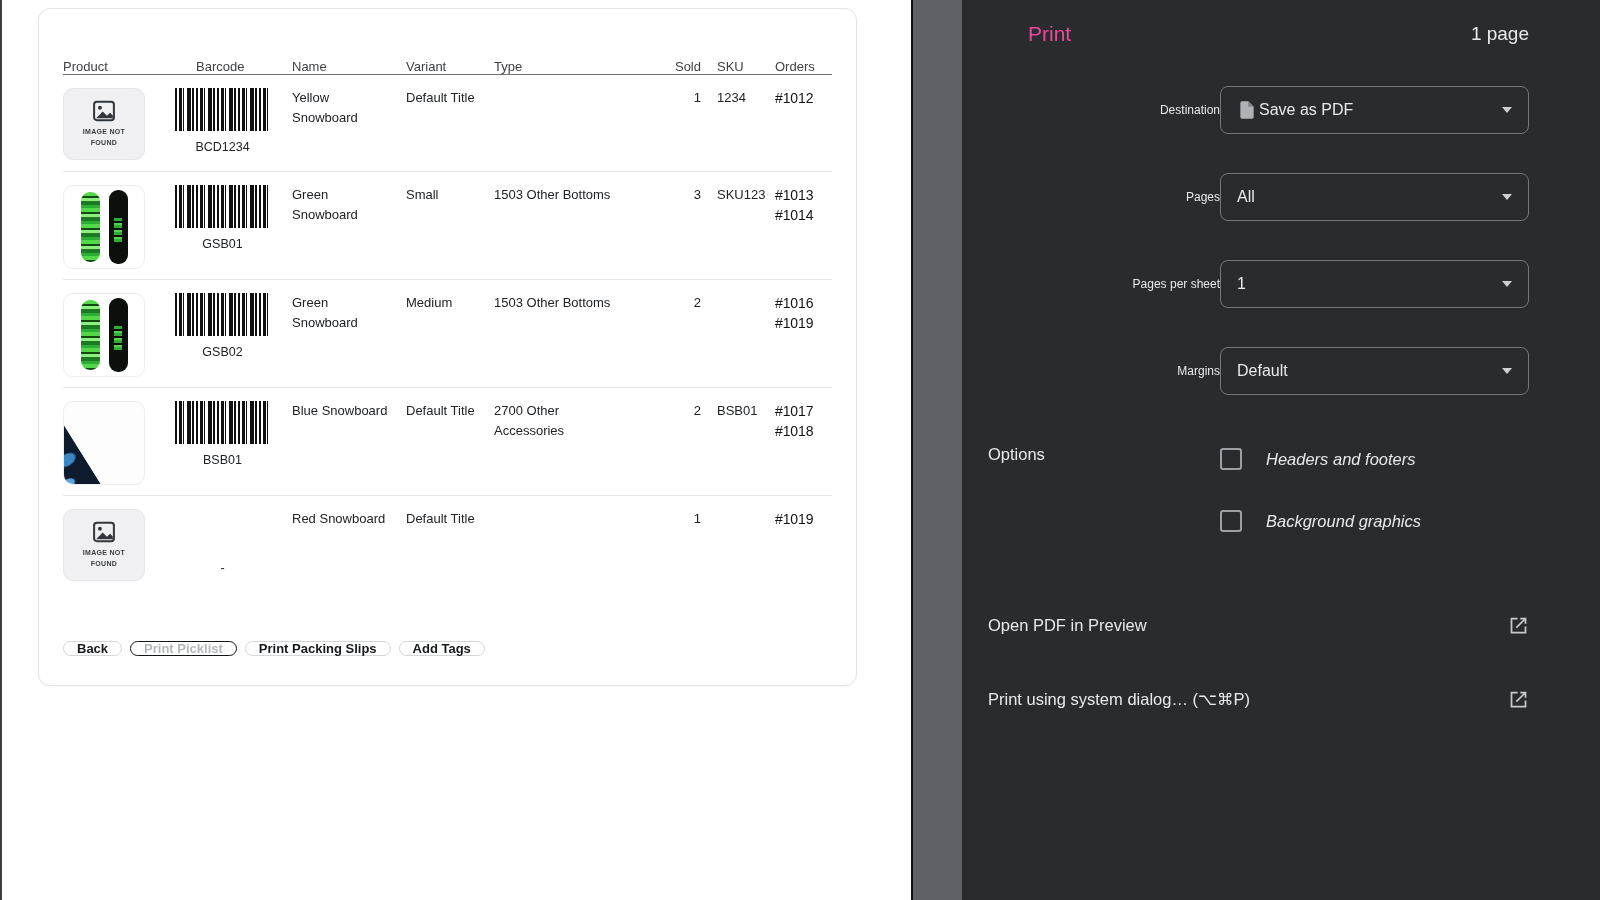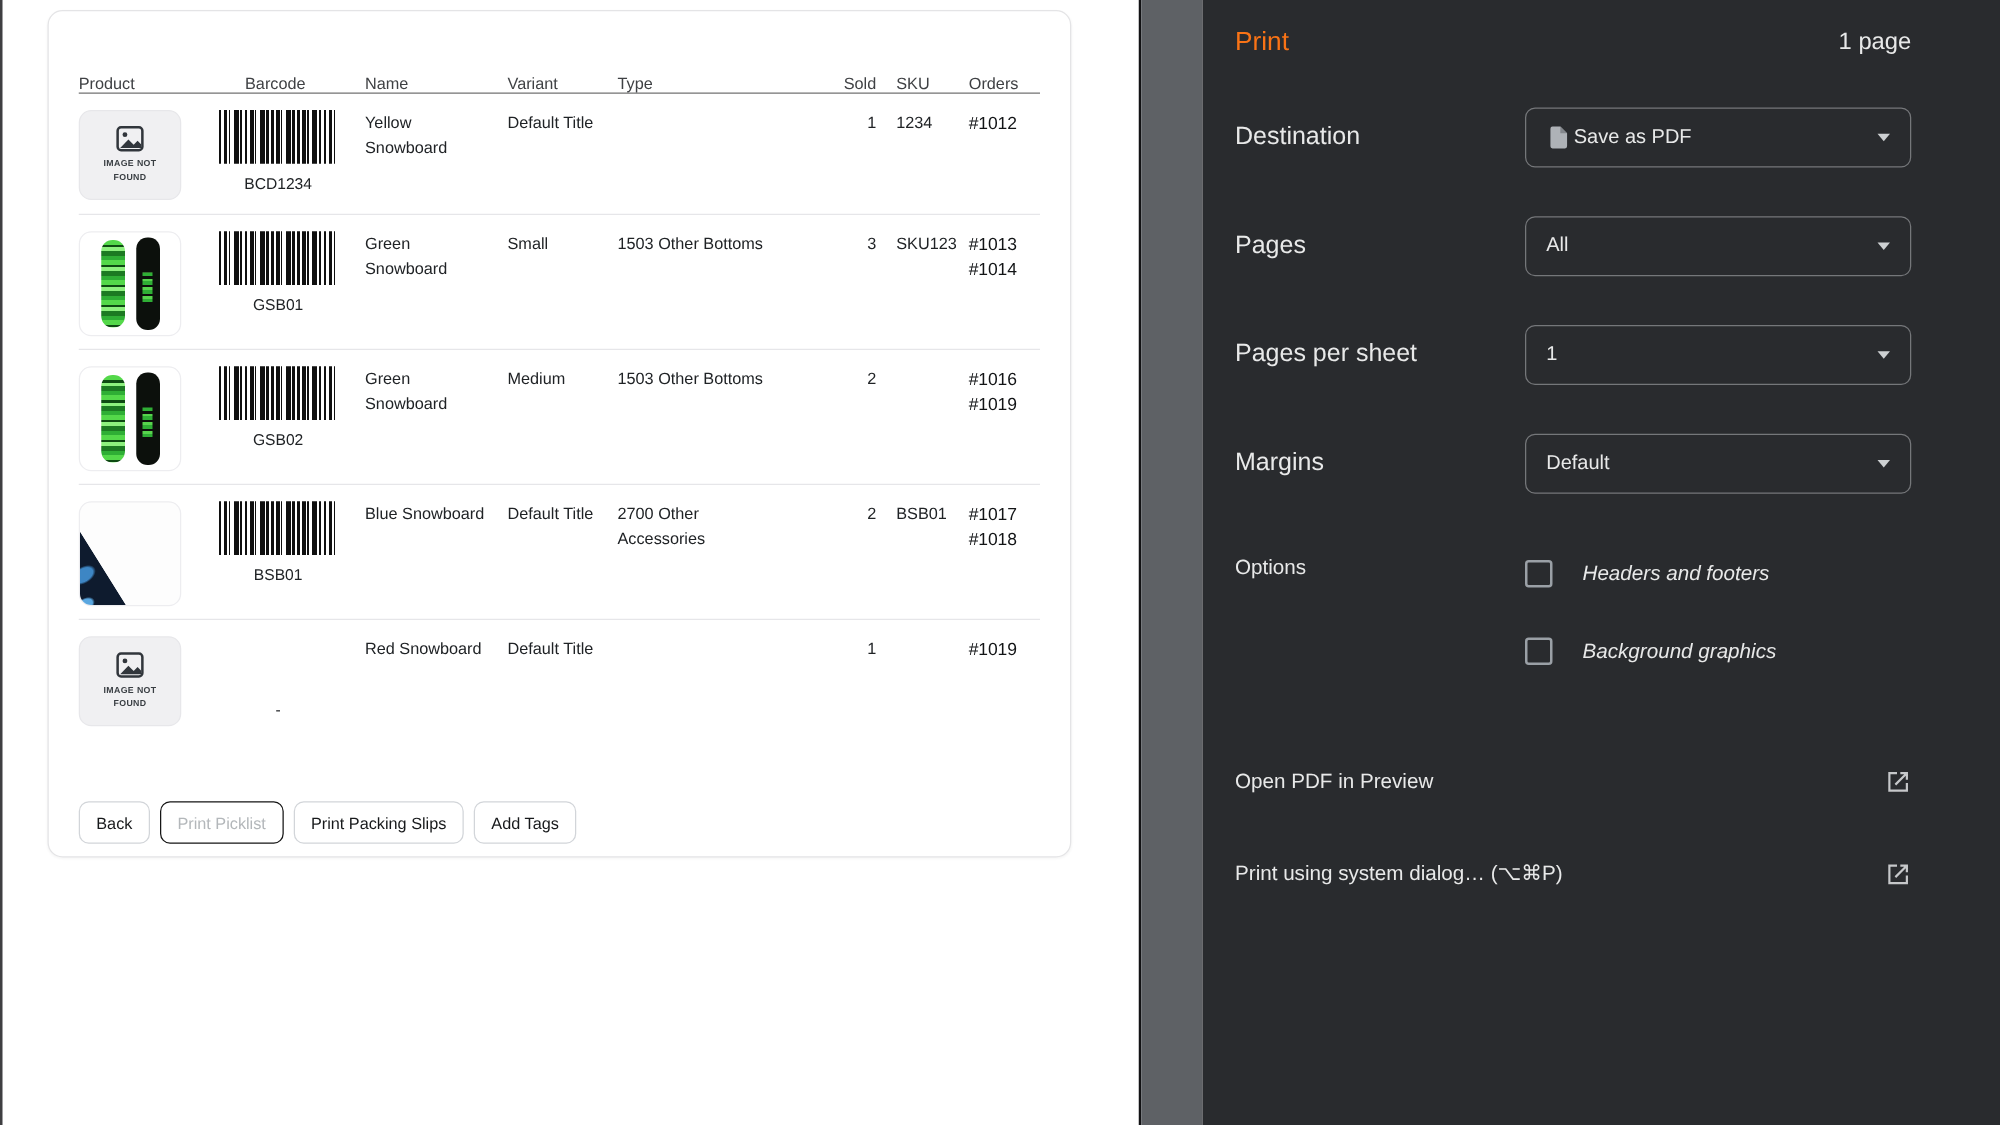--- a/index.html
+++ b/index.html
@@ -56,35 +56,35 @@
   
   .bc-wrap{width:95px;margin-left:5px;display:flex;flex-direction:column;align-items:center;}
   .bc-bars{width:95px;height:43px;
     background:repeating-linear-gradient(90deg,#101010 0 2px,transparent 2px 4px,#101010 4px 7px,transparent 7px 8px,#101010 8px 9px,transparent 9px 12px,#101010 12px 16px,transparent 16px 17px,#101010 17px 19px,transparent 19px 21px);}
   .bc-cap{margin-top:7px;font-size:12.5px;color:#202326;}
   .bc-wrap.no-bars .bc-bars{visibility:hidden;}
   .bc-wrap.no-bars .bc-cap{margin-top:7px;}
 
   
   .btn-bar{display:flex;gap:8px;margin-top:26px;}
-  .btn{height:34px;padding:0 13px;border-radius:8px;background:#fff;border:1px solid #d2d5d9;
-    font-size:13px;font-weight:400;color:#17191b;display:flex;align-items:center;box-sizing:border-box;}
+  .btn{height:15px;padding:0 13px;border-radius:8px;background:#fff;border:1px solid #d2d5d9;
+    font-size:13px;font-weight:700;color:#17191b;display:flex;align-items:center;box-sizing:border-box;}
   .btn--disabled-focus{border:1.5px solid #151515;color:#b3b7ba;}
 
   
   .preview-edge{position:absolute;left:911px;top:0;width:2px;height:900px;background:#121214;}
   .gray-strip{position:absolute;left:913px;top:0;width:49px;height:900px;background:#5e6165;}
   .panel{position:absolute;left:962px;top:0;width:638px;height:900px;background:#292b2e;
     box-sizing:border-box;padding:0 71px 0 26px;color:#e8e9e9;}
   .panel-header{height:66px;display:flex;align-items:center;justify-content:space-between;padding-top:2px;box-sizing:border-box;}
-  .panel-title{font-size:21px;color:#f97316;}
+  .panel-title{font-size:21px;color:#ec4899;margin-left:40px;}
   .page-count{font-size:19px;color:#e8e9e9;}
 
   .field-row{height:87px;display:flex;align-items:center;}
-  .field-label{width:232px;font-size:20px;color:#e8e9e9;flex:none;}
+  .field-label{width:232px;font-size:12px;color:#e8e9e9;flex:none;text-align:right;}
   .dropdown{width:309px;height:48px;box-sizing:border-box;border:1px solid #75777a;border-radius:8px;
     display:flex;align-items:center;padding:0 16px;gap:2px;background:transparent;}
   .dd-value{font-size:16px;color:#e8e9e9;}
   .dd-caret{margin-left:auto;width:0;height:0;border-left:5px solid transparent;border-right:5px solid transparent;border-top:6px solid #cdd0d2;}
   .dd-icon{width:20px;height:24px;flex:none;display:none;}
   .dropdown.has-icon .dd-icon{display:block;}
 
   .options-block{display:flex;margin-top:14px;}
   .options-label{width:232px;font-size:16.5px;color:#e8e9e9;flex:none;padding-top:17px;box-sizing:border-box;}
   .options-list{display:flex;flex-direction:column;}

